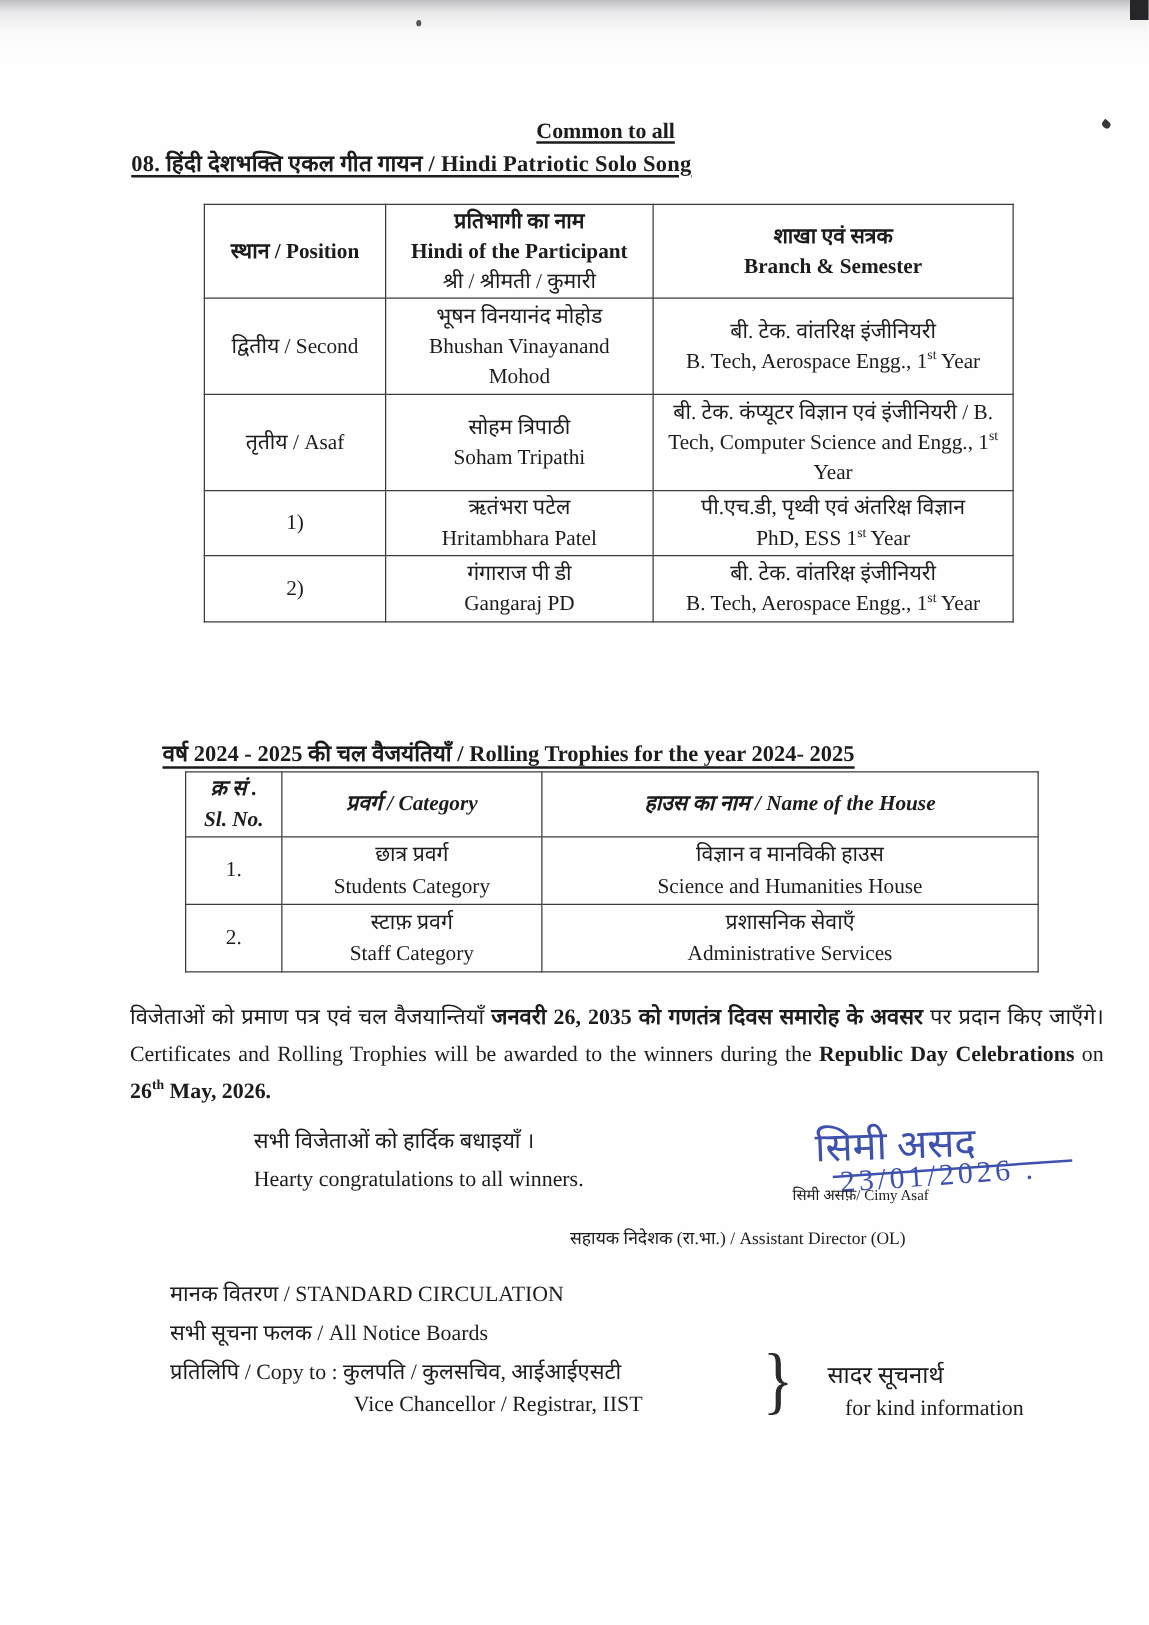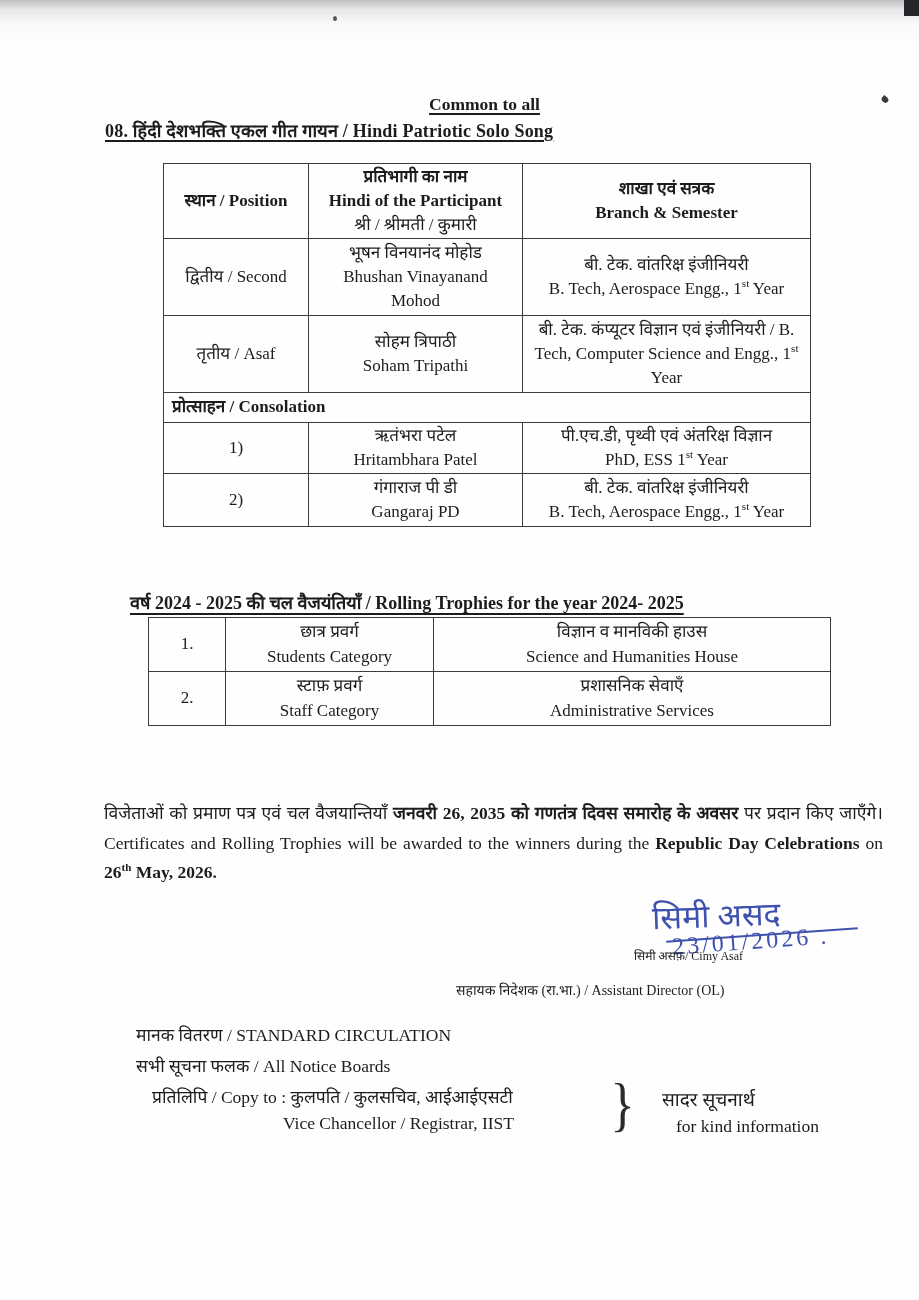--- a/index.html
+++ b/index.html
@@ -40,21 +40,21 @@
   .congrats{left:203px;top:897px;font-size:17.5px;line-height:31px;}
   
   .sig-text{left:652px;top:893px;font-size:32px;color:#3f51ae;transform:rotate(-2deg);white-space:nowrap;}
   .sig-overline{left:666px;top:934px;width:192px;height:2px;background:#3f51ae;transform:rotate(-4deg);}
   .sig-date{left:672px;top:928px;font-size:24px;color:#3f51ae;transform:rotate(-4deg);letter-spacing:3px;white-space:nowrap;}
   .sig-name{left:634px;top:947px;font-size:12px;white-space:nowrap;}
   .sig-desig{left:456px;top:980px;font-size:14px;white-space:nowrap;}
   
   .circ1{left:136px;top:1022px;font-size:17.5px;}
   .circ2{left:136px;top:1053px;font-size:17.5px;}
-  .circ3{left:152px;top:1084px;font-size:17.5px;text-align:right;}
+  .circ3{left:136px;top:1084px;font-size:17.5px;text-align:right;}
   .circ3en{left:283px;top:1113px;font-size:17.5px;}
   .brace{left:608px;top:1074px;font-size:60px;line-height:60px;color:#2b2b2e;transform:scaleX(.85);}
   .note-hi{left:662px;top:1086px;font-size:19px;}
   .note-en{left:676px;top:1116px;font-size:17.5px;}
 </style>
 </head>
 <body>
 
 <div class="abs top-shade"></div>
 <div class="abs corner-mark"></div>
@@ -103,23 +103,20 @@
   <tr style="height:77px">
     <td>तृतीय /  Asaf</td>
     <td>
       <div>सोहम त्रिपाठी</div>
       <div>Soham Tripathi</div>
     </td>
     <td>
       <span>बी. टेक. कंप्यूटर विज्ञान एवं इंजीनियरी / </span><span>B. Tech, Computer Science and  Engg., 1</span><sup>st</sup><span>  Year</span>
     </td>
   </tr>
-  <tr class="conso" style="height:24px">
-    <td colspan="3">प्रोत्साहन   / Consolation</td>
-  </tr>
   <tr style="height:50px">
     <td>1)</td>
     <td>
       <div>ऋतंभरा पटेल</div>
       <div>Hritambhara Patel</div>
     </td>
     <td>
       <div>पी.एच.डी, पृथ्वी एवं अंतरिक्ष विज्ञान</div>
       <div><span>PhD,  ESS 1</span><sup>st</sup><span>  Year</span></div>
     </td>
@@ -141,20 +138,28 @@
 <div class="abs tbl-heading">
   <span>वर्ष 2024  - 2025 की चल वैजयंतियाँ / Rolling Trophies for the year  2024- 2025</span>
 </div>
 <table class="abs t2">
   <colgroup>
       <col style="width:77px">
       <col style="width:208px">
       <col style="width:397px">
     </colgroup>
   <tbody>
+      <tr style="height:52px">
+    <td class="hdr2">
+      <div>क्र सं .</div>
+      <div>Sl. No.</div>
+    </td>
+    <td class="hdr2">प्रवर्ग / Category</td>
+    <td class="hdr2">हाउस का नाम / Name of the House</td>
+  </tr>
   <tr style="height:54px">
     <td>1.</td>
     <td>
       <div>छात्र प्रवर्ग</div>
       <div>Students Category</div>
     </td>
     <td>
       <div>विज्ञान व मानविकी  हाउस</div>
       <div>Science and Humanities  House</div>
     </td>
@@ -171,20 +176,22 @@
     </td>
   </tr>
 </tbody>
   </table>
 
 <div class="abs announce">
   <span>विजेताओं को प्रमाण पत्र एवं चल वैजयान्तियाँ </span><span class="bold">जनवरी 26, 2035 को गणतंत्र दिवस समारोह के अवसर</span><span> पर प्रदान किए जाएँगे।  Certificates and Rolling Trophies will be awarded to the winners during the </span><span class="bold">Republic Day Celebrations</span><span> on  </span><span class="bold"><span>26</span><sup>th</sup><span> May, 2026.</span></span>
 </div>
 
 <div class="abs congrats">
+  <div>सभी विजेताओं को हार्दिक बधाइयाँ ।</div>
+  <div>Hearty congratulations to all winners.</div>
 </div>
 
 <div class="abs sig-text">सिमी असद</div>
 <div class="abs sig-overline"></div>
 <div class="abs sig-date">23/01/2026 .</div>
 <div class="abs sig-name">सिमी  असफ़/ Cimy Asaf</div>
 <div class="abs sig-desig">सहायक निदेशक (रा.भा.)   / Assistant Director (OL)</div>
 
 <div class="abs circ1">मानक वितरण  /  STANDARD CIRCULATION</div>
 <div class="abs circ2">सभी सूचना फलक / All Notice Boards</div>

